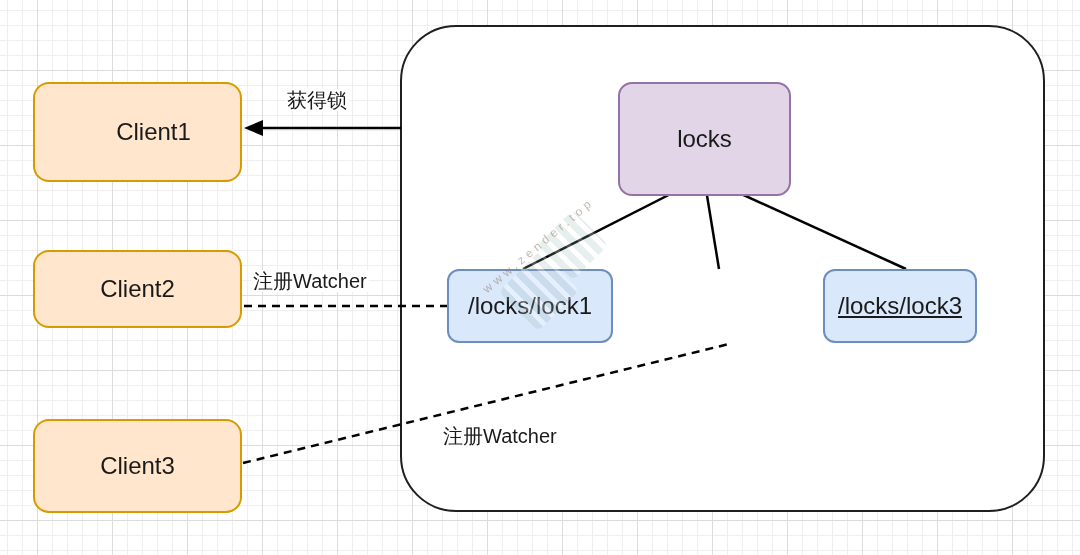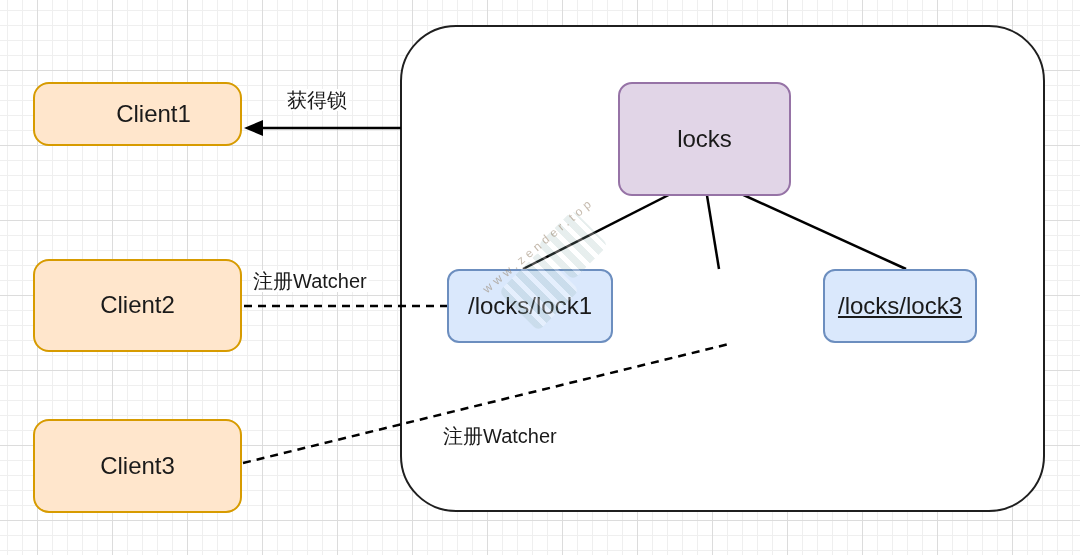--- a/index.html
+++ b/index.html
@@ -27,22 +27,22 @@
   .edges-layer{position:absolute;left:0;top:0;width:1080px;height:555px;pointer-events:none;}
   .node{
     position:absolute;display:flex;align-items:center;justify-content:center;
     box-sizing:border-box;color:#1a1a1a;font-size:24px;line-height:1.2;
     text-align:center;white-space:nowrap;
   }
   .client{
     background:#FFE6CC;border:2px solid #D79B00;border-radius:16px;
     width:209px;left:33px;
   }
-  .client-1{top:82px;height:64px;padding-left:32px;}
-  .client-2{top:259px;height:93px;}
+  .client-1{top:82px;height:100px;padding-left:32px;}
+  .client-2{top:250px;height:78px;}
   .client-3{top:419px;height:94px;}
   .root-node{
     left:618px;top:82px;width:173px;height:114px;
     background:#E1D5E7;border:2px solid #9673A6;border-radius:14px;
   }
   .lock-node{
     top:269px;height:74px;
     background:#DAE8FC;border:2px solid #6C8EBF;border-radius:12px;
   }
   .lock-1{left:447px;width:166px;}

